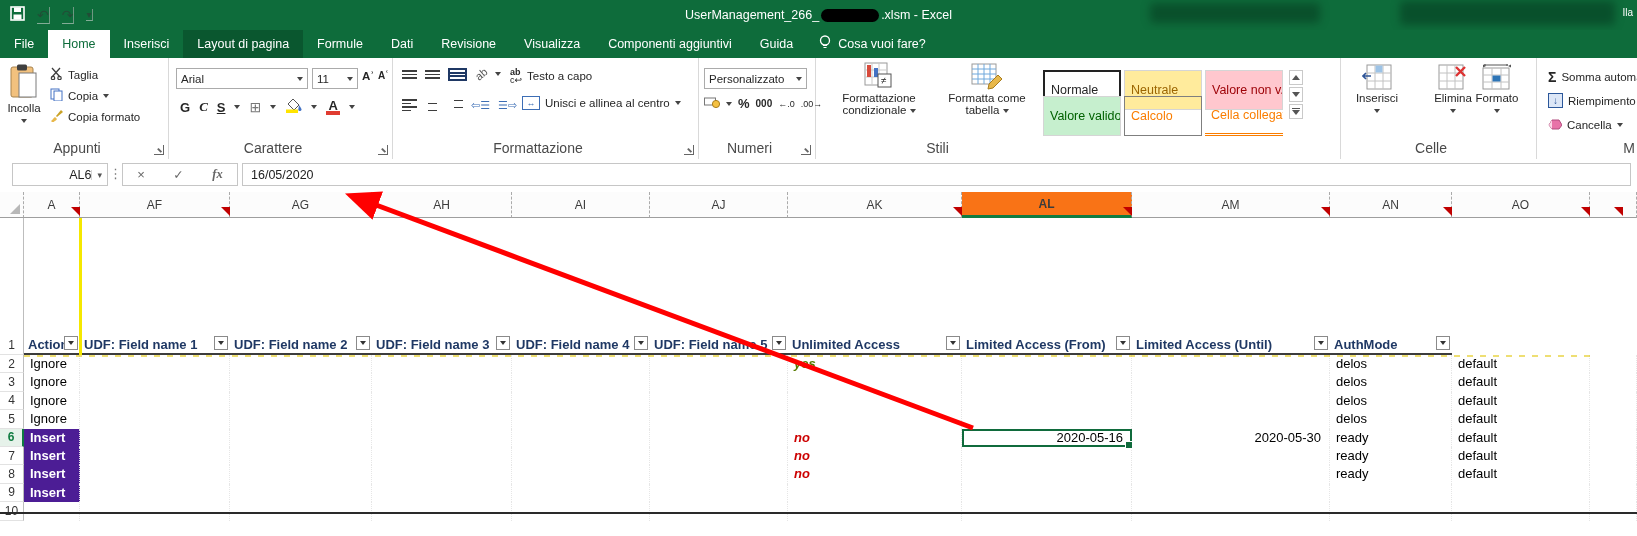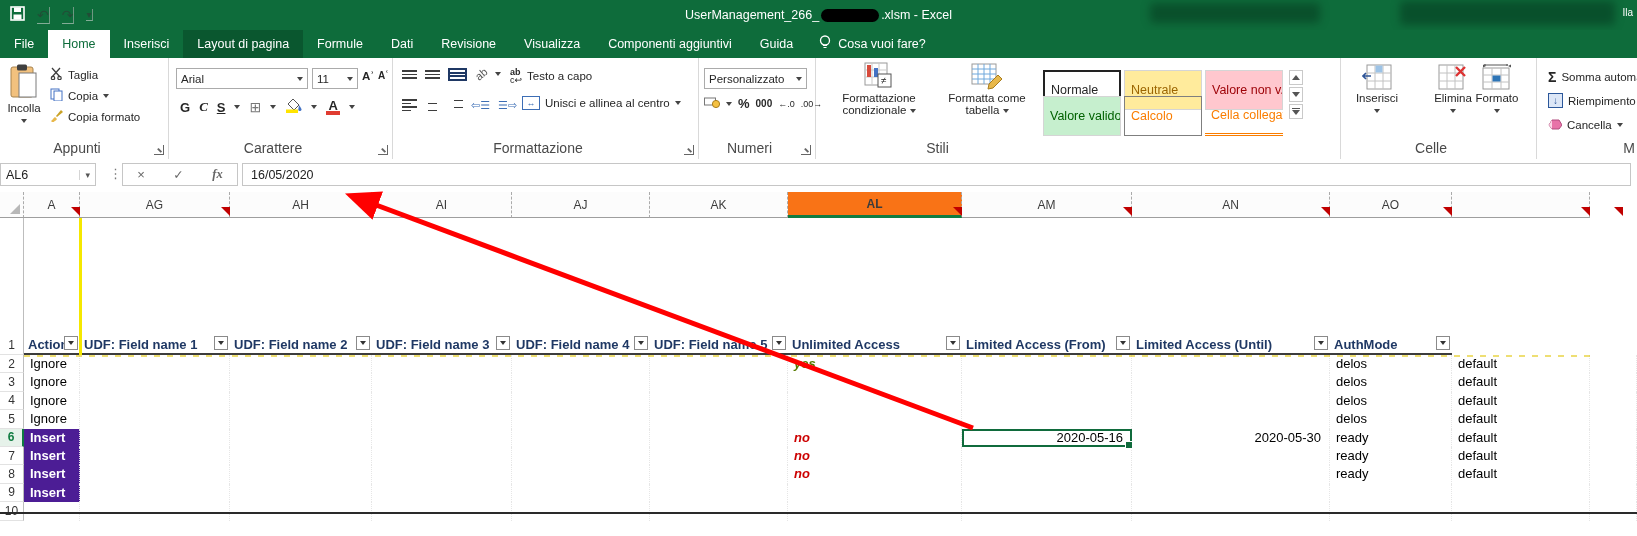--- a/index.html
+++ b/index.html
@@ -397,39 +397,40 @@
           </svg>
       </span>
       <span>Cancella</span>
         <span class="dd"></span>
     </div>
     <div class="grplabel" style="text-align:right;right:2px;">M</div>
   </div>
 </div>
 
 <div id="fbar">
-  <div class="fbox" style="left:0;width:96px;justify-content:space-between;padding:0 5px;gap:35px;">
+  <div class="fbox" style="left:12px;width:96px;justify-content:flex-end;padding:0 5px;">
     <span>AL6</span>
     <span style="border-left:1px solid #d5d5d5;padding-left:5px;color:#555;font-size:9px;">▾</span>
   </div>
   <div style="position:absolute;left:109px;top:6px;color:#777;font-size:13px;">⋮</div>
   <div class="fbox" style="left:122px;width:116px;justify-content:space-around;color:#666;">
     <span style="font-size:13px;">×</span>
     <span>✓</span>
     <span style="font-family:'Liberation Serif',serif;font-style:italic;font-weight:bold;">fx</span>
   </div>
   <div class="fbox" style="left:242px;width:1389px;padding:0 8px;">
     <span>16/05/2020</span>
   </div>
 </div>
 
 <div id="sheet">
   <div id="colheads" class="grow">
       <div class="ch corner"></div>
       <div class="ch">A</div>
+      <div class="ch">AF</div>
       <div class="ch">AG</div>
       <div class="ch">AH</div>
       <div class="ch">AI</div>
       <div class="ch">AJ</div>
       <div class="ch">AK</div>
       <div class="ch sel">AL</div>
       <div class="ch">AM</div>
       <div class="ch">AN</div>
       <div class="ch">AO</div>
       <div class="ch"></div>

